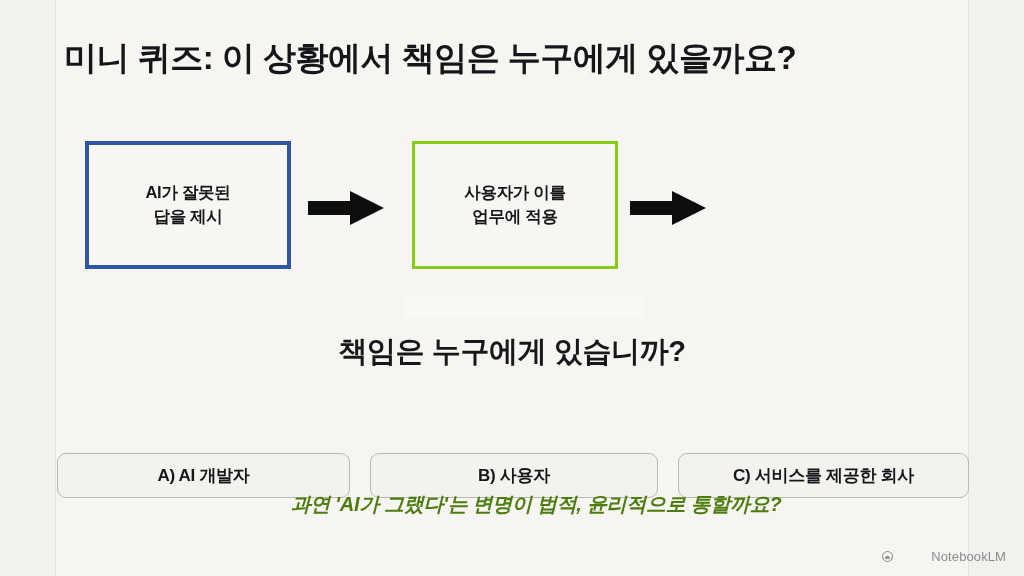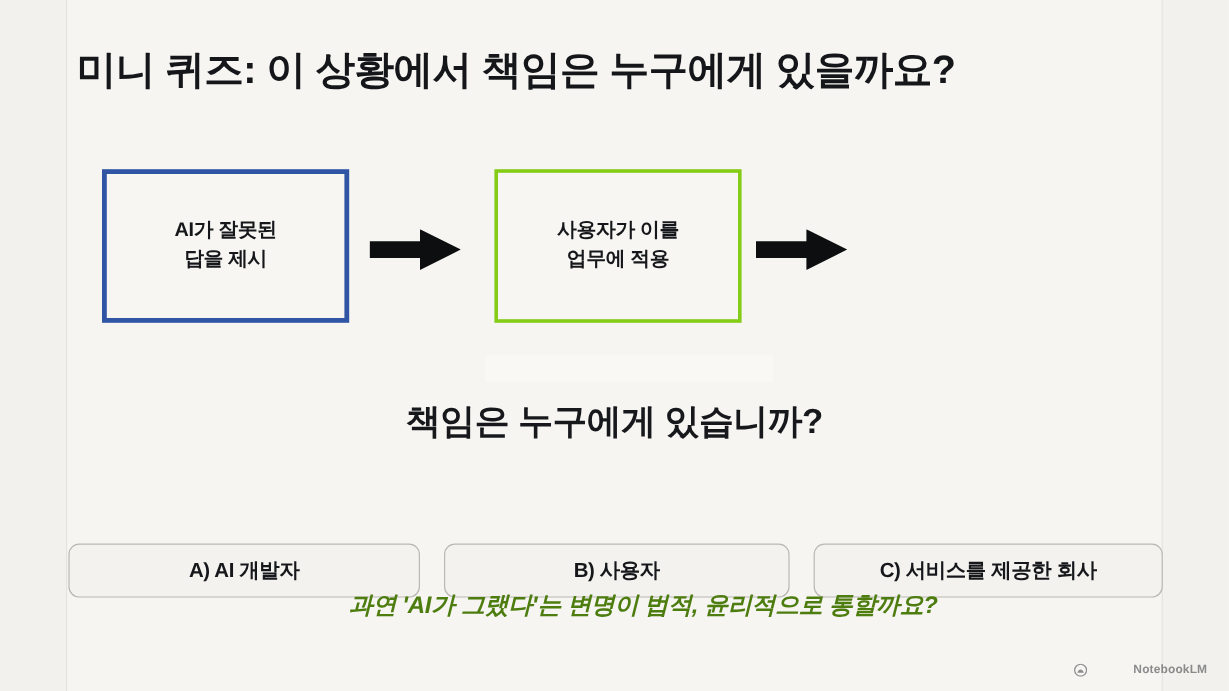--- a/index.html
+++ b/index.html
@@ -172,22 +172,22 @@
   #watermark {
     position: absolute;
     right: 18px;
     bottom: 12px;
     display: flex;
     align-items: center;
     gap: 4px;
     opacity: 0.62;
   }
   #watermark .wm-label {
-    font-size: 10px;
-    font-weight: 700;
+    font-size: 13px;
+    font-weight: 400;
     color: #4b4c50;
     letter-spacing: 0.1px;
     margin-left: 34px;
   }
   #watermark svg { display: block; }
 </style>
 </head>
 <body>
 
 <div id="slide">

